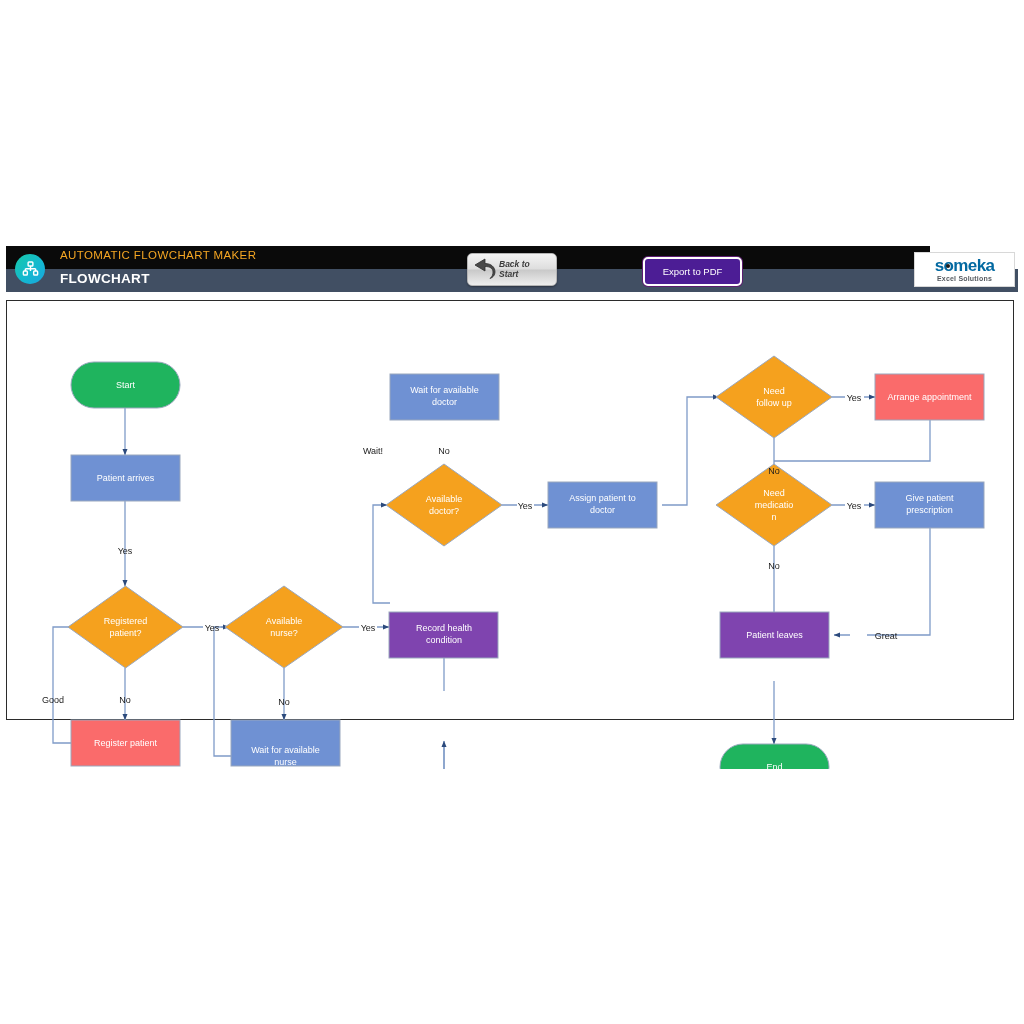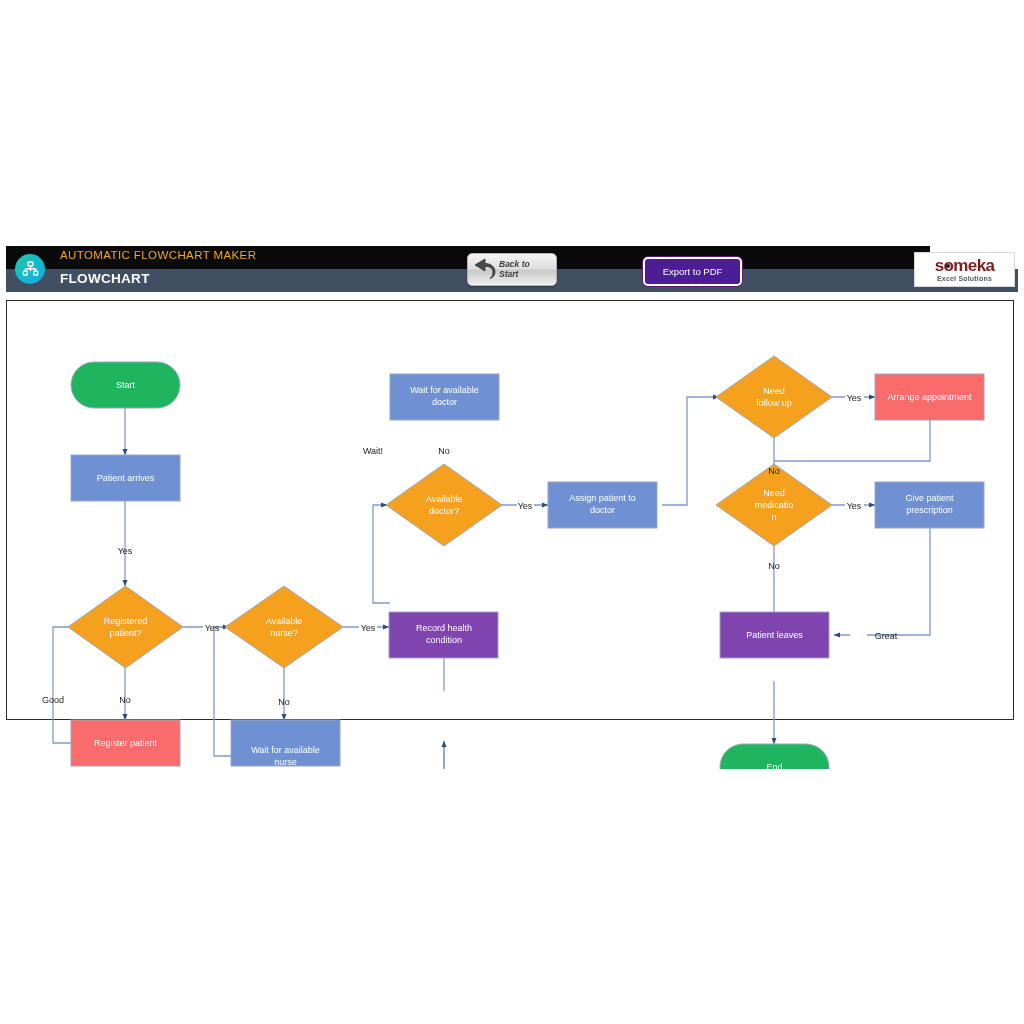--- a/index.html
+++ b/index.html
@@ -118,21 +118,21 @@
     width: 99px; height: 33px;
     background: #ffffff;
     border: 1px solid #d8d8d8;
     z-index: 3;
     display: flex; flex-direction: column;
     align-items: center; justify-content: center;
   }
   #brand .word {
     font-size: 17px;
     font-weight: bold;
-    color: #7f1d1d;
+    color: #0369a1;
     letter-spacing: -0.6px;
     line-height: 1;
     position: relative;
   }
   #brand .word .dot-o {
     position: relative;
     display: inline-block;
   }
   #brand .word .dot-o::after {
     content: "";

